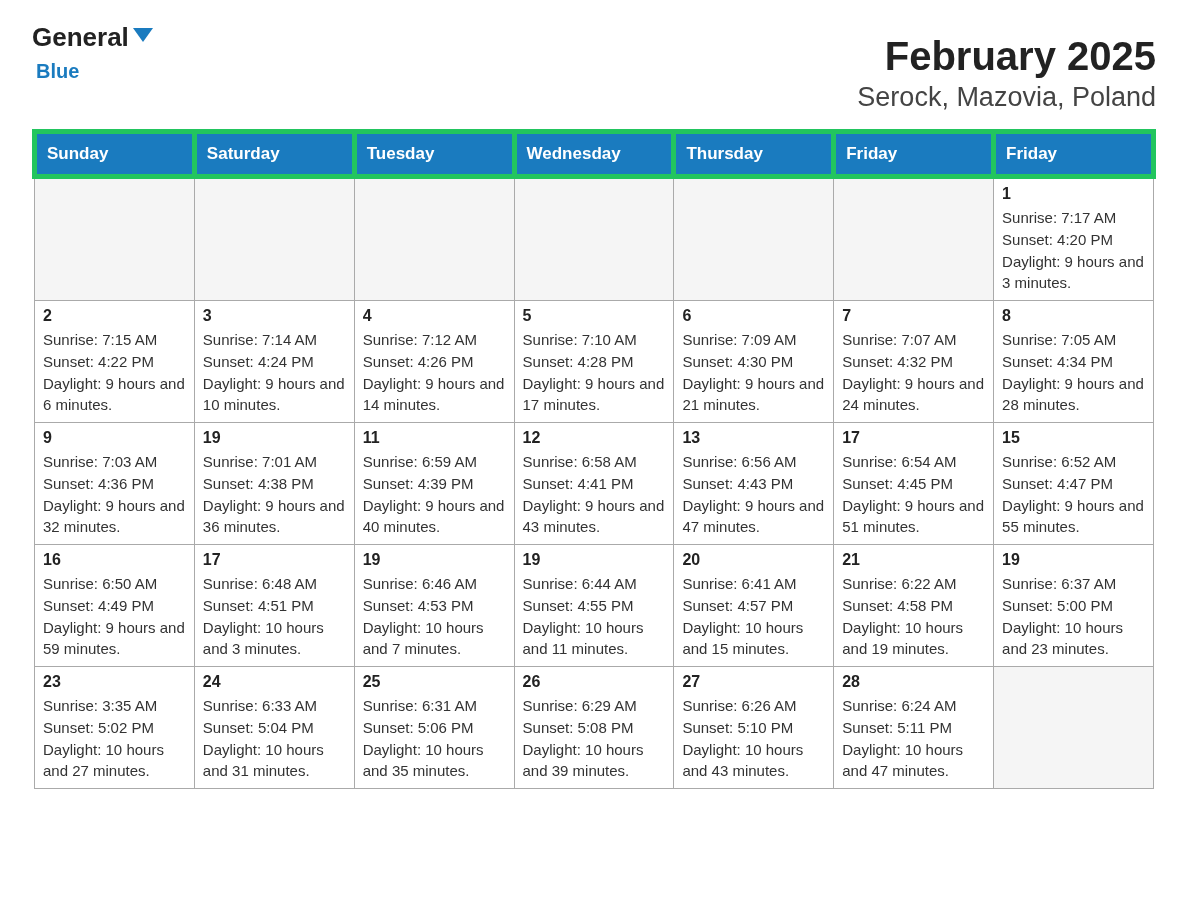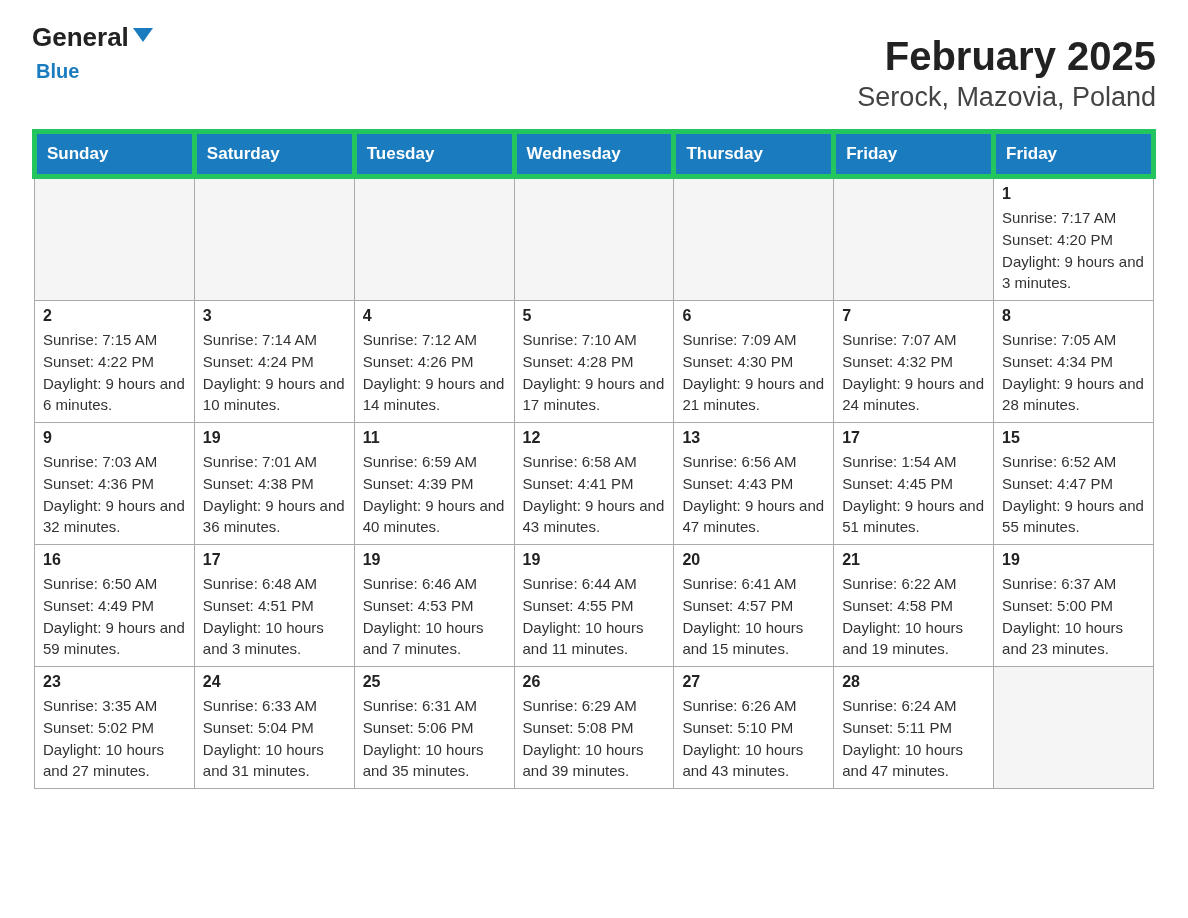--- a/index.html
+++ b/index.html
@@ -219,21 +219,21 @@
 Daylight: 9 hours and 43 minutes.</div>
         </td>
         <td>
           <span class="day-num">13</span>
           <div class="day-info">Sunrise: 6:56 AM
 Sunset: 4:43 PM
 Daylight: 9 hours and 47 minutes.</div>
         </td>
         <td>
           <span class="day-num">17</span>
-          <div class="day-info">Sunrise: 1:54 AM
+          <div class="day-info">Sunrise: 6:54 AM
 Sunset: 4:45 PM
 Daylight: 9 hours and 51 minutes.</div>
         </td>
         <td>
           <span class="day-num">15</span>
           <div class="day-info">Sunrise: 6:52 AM
 Sunset: 4:47 PM
 Daylight: 9 hours and 55 minutes.</div>
         </td>
       </tr>

